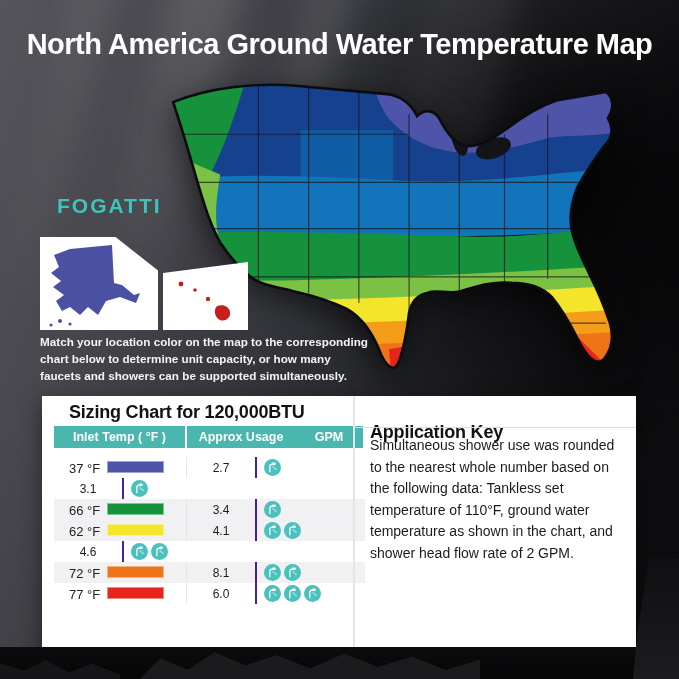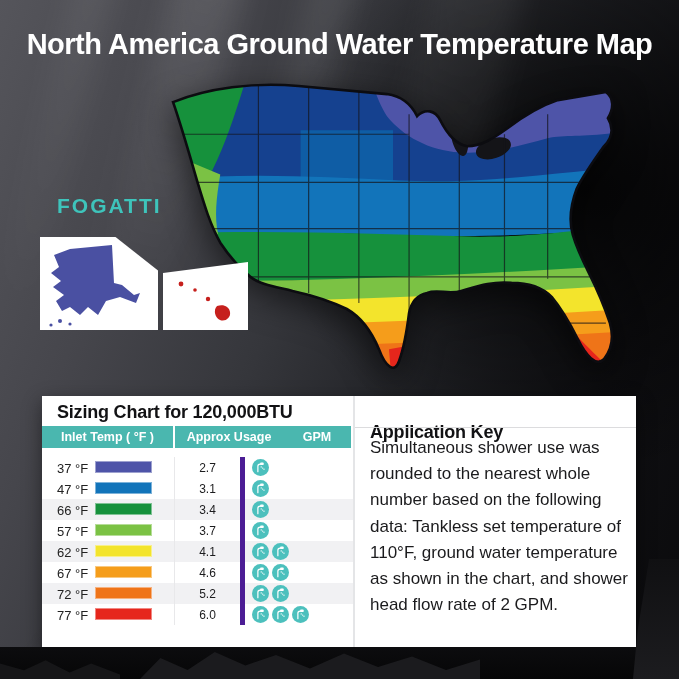--- a/index.html
+++ b/index.html
@@ -29,48 +29,48 @@
             clip-path:polygon(0 0,64% 0,100% 36%,100% 100%,0 100%);}
   .inset-hi{left:163px;top:262px;width:85px;height:68px;
             clip-path:polygon(0 16%,100% 0,100% 100%,0 100%);}
   .inset svg{width:100%;height:100%;display:block;}
 
   .intro{position:absolute;left:40px;top:333px;width:334px;color:#f3f3f3;
          font-size:11.7px;font-weight:700;line-height:1.46;}
 
   .panel{position:absolute;left:42px;top:396px;width:594px;height:251px;background:#fff;
          box-shadow:0 6px 18px rgba(0,0,0,.45);}
-  .left-sec{position:absolute;left:0;top:0;width:311px;height:100%;}
+  .left-sec{position:absolute;left:12px;top:0;width:311px;height:100%;}
   .right-sec{position:absolute;left:313px;top:0;right:0;height:100%;}
   .v-divider{position:absolute;left:311px;top:0;width:2px;height:100%;background:#e4e5e7;}
 
   .sec-title{position:absolute;top:6px;font-size:18px;font-weight:800;color:#121214;letter-spacing:-.2px;}
   .left-sec .sec-title{left:15px;}
   .right-sec .sec-title{left:15px;margin-top:20px;}
   .h-divider{position:absolute;left:0;top:31px;width:100%;height:1px;background:#dcdcde;}
 
   .thead{position:absolute;left:0;top:30px;width:100%;height:22px;background:#4AB7AF;display:flex;color:#fff;font-weight:700;font-size:12.5px;}
   .thead .hc{display:flex;align-items:center;justify-content:center;}
   .hc1{width:133px;border-right:2px solid #fff;box-sizing:border-box;}
   .hc2{width:70px;border-right:2px solid #fff;box-sizing:border-box;}
   .hc3{flex:1;}
 
   .tbody{position:absolute;left:0;top:61px;width:100%;}
   .trow{position:relative;height:21px;display:flex;background:#fff;}
   .trow.alt{background:#f1f1f3;}
   .trow .c1{width:133px;position:relative;border-right:1px solid #e8e8ea;box-sizing:border-box;}
   .trow .c2{width:70px;display:flex;align-items:center;justify-content:center;
-            border-right:5px solid #4c1d95;box-sizing:border-box;font-size:12px;color:#1c1c1e;}
+            border-right:2px solid #4c1d95;box-sizing:border-box;font-size:12px;color:#1c1c1e;}
   .trow .c3{flex:1;display:flex;align-items:center;gap:3px;padding-left:7px;}
   .temp{position:absolute;left:15px;top:4px;font-size:13px;color:#222;}
   .bar{position:absolute;left:53px;top:4px;width:57px;height:12px;border:1px solid rgba(255,255,255,.45);box-sizing:border-box;}
   .sh-ico{width:17px;height:17px;display:inline-block;}
   .sh-ico svg{display:block;width:17px;height:17px;}
 
-  .key-body{position:absolute;left:15px;top:39px;width:258px;font-size:17px;line-height:1.54;color:#1b1b1d;}
+  .key-body{position:absolute;left:15px;top:39px;width:258px;font-size:14px;line-height:1.54;color:#1b1b1d;}
 
   .rocks{position:absolute;left:0;bottom:0;width:100%;height:32px;background:linear-gradient(180deg,#0c0c0e,#060607);}
   .rock{position:absolute;bottom:0;}
   .rock-a{left:140px;width:340px;height:30px;background:#1b1b1e;
           clip-path:polygon(0 100%,6% 30%,14% 70%,22% 10%,31% 55%,40% 20%,50% 65%,60% 15%,70% 60%,80% 25%,90% 70%,100% 35%,100% 100%);}
   .rock-b{left:0;width:120px;height:22px;background:#161618;
           clip-path:polygon(0 100%,0 30%,20% 60%,38% 15%,58% 70%,76% 30%,100% 80%,100% 100%);}
   .rock-r{right:0;width:46px;height:120px;background:linear-gradient(180deg,#101012,#1c1c1f);
           clip-path:polygon(35% 0,100% 0,100% 100%,0 100%,10% 60%);}
 </style>
@@ -162,20 +162,21 @@
 
   <div class="inset inset-hi">
     <svg viewBox="0 0 85 68">
       <circle cx="18" cy="22" r="2.4" fill="#C6201D"></circle>
       <circle cx="32" cy="28" r="1.8" fill="#C6201D"></circle>
       <circle cx="45" cy="37" r="2.2" fill="#C6201D"></circle>
       <path fill="#C6201D" d="M54,44 C60,42 66,44 67,50 C68,56 62,60 57,58 C52,56 50,48 54,44 Z"></path>
     </svg>
   </div>
 
+  <div class="intro">Match your location color on the map to the corresponding chart below to determine unit capacity, or how many faucets and showers can be supported simultaneously.</div>
 
   <div class="panel">
     <div class="left-sec">
       <div class="sec-title">Sizing Chart for 120,000BTU</div>
       <div class="thead">
         <div class="hc hc1">Inlet Temp ( °F )</div>
         <div class="hc hc3">Approx Usage</div>
         <div class="hc hc2">GPM</div>
       </div>
       <div class="tbody">
@@ -192,24 +193,20 @@
 <path d="M8.3,18 V10.2 a3.1,3.1 0 0 1 3.1,-3.1 h1.2" stroke="#fff" stroke-width="1.7" fill="none" stroke-linecap="round"></path>
 <rect x="11.6" y="5" width="4.8" height="3.6" rx="0.9" fill="#fff"></rect>
 <circle cx="13" cy="11.2" r="0.95" fill="#fff"></circle>
                   <circle cx="15" cy="12.8" r="0.95" fill="#fff"></circle>
 <circle cx="16.9" cy="14.4" r="0.95" fill="#fff"></circle>
                 </svg>
               </span>
             </div>
           </div>
           <div class="trow">
-            <div class="c1">
-       <span class="temp">47 °F</span>
-       <span class="bar" style="background:#1274BA"></span>
-     </div>
      <div class="c2">3.1</div>
      <div class="c3">
               <span class="sh-ico">
 <svg viewBox="0 0 24 24">
                   <circle cx="12" cy="12" r="12" fill="#4CC0BD"></circle>
 <path d="M8.3,18 V10.2 a3.1,3.1 0 0 1 3.1,-3.1 h1.2" stroke="#fff" stroke-width="1.7" fill="none" stroke-linecap="round"></path>
 <rect x="11.6" y="5" width="4.8" height="3.6" rx="0.9" fill="#fff"></rect>
 <circle cx="13" cy="11.2" r="0.95" fill="#fff"></circle>
                   <circle cx="15" cy="12.8" r="0.95" fill="#fff"></circle>
 <circle cx="16.9" cy="14.4" r="0.95" fill="#fff"></circle>
@@ -229,39 +226,20 @@
                   <circle cx="12" cy="12" r="12" fill="#4CC0BD"></circle>
 <path d="M8.3,18 V10.2 a3.1,3.1 0 0 1 3.1,-3.1 h1.2" stroke="#fff" stroke-width="1.7" fill="none" stroke-linecap="round"></path>
 <rect x="11.6" y="5" width="4.8" height="3.6" rx="0.9" fill="#fff"></rect>
 <circle cx="13" cy="11.2" r="0.95" fill="#fff"></circle>
                   <circle cx="15" cy="12.8" r="0.95" fill="#fff"></circle>
 <circle cx="16.9" cy="14.4" r="0.95" fill="#fff"></circle>
                 </svg>
               </span>
             </div>
           </div>
-          <div class="trow">
-            <div class="c1">
-       <span class="temp">57 °F</span>
-       <span class="bar" style="background:#7BC244"></span>
-     </div>
-     <div class="c2">3.7</div>
-     <div class="c3">
-              <span class="sh-ico">
-<svg viewBox="0 0 24 24">
-                  <circle cx="12" cy="12" r="12" fill="#4CC0BD"></circle>
-<path d="M8.3,18 V10.2 a3.1,3.1 0 0 1 3.1,-3.1 h1.2" stroke="#fff" stroke-width="1.7" fill="none" stroke-linecap="round"></path>
-<rect x="11.6" y="5" width="4.8" height="3.6" rx="0.9" fill="#fff"></rect>
-<circle cx="13" cy="11.2" r="0.95" fill="#fff"></circle>
-                  <circle cx="15" cy="12.8" r="0.95" fill="#fff"></circle>
-<circle cx="16.9" cy="14.4" r="0.95" fill="#fff"></circle>
-                </svg>
-              </span>
-            </div>
-          </div>
           <div class="trow alt">
             <div class="c1">
        <span class="temp">62 °F</span>
        <span class="bar" style="background:#F3E42C"></span>
      </div>
      <div class="c2">4.1</div>
      <div class="c3">
               <span class="sh-ico">
 <svg viewBox="0 0 24 24">
                   <circle cx="12" cy="12" r="12" fill="#4CC0BD"></circle>
@@ -278,24 +256,20 @@
 <path d="M8.3,18 V10.2 a3.1,3.1 0 0 1 3.1,-3.1 h1.2" stroke="#fff" stroke-width="1.7" fill="none" stroke-linecap="round"></path>
 <rect x="11.6" y="5" width="4.8" height="3.6" rx="0.9" fill="#fff"></rect>
 <circle cx="13" cy="11.2" r="0.95" fill="#fff"></circle>
                   <circle cx="15" cy="12.8" r="0.95" fill="#fff"></circle>
 <circle cx="16.9" cy="14.4" r="0.95" fill="#fff"></circle>
                 </svg>
               </span>
             </div>
           </div>
           <div class="trow">
-            <div class="c1">
-       <span class="temp">67 °F</span>
-       <span class="bar" style="background:#F59D1B"></span>
-     </div>
      <div class="c2">4.6</div>
      <div class="c3">
               <span class="sh-ico">
 <svg viewBox="0 0 24 24">
                   <circle cx="12" cy="12" r="12" fill="#4CC0BD"></circle>
 <path d="M8.3,18 V10.2 a3.1,3.1 0 0 1 3.1,-3.1 h1.2" stroke="#fff" stroke-width="1.7" fill="none" stroke-linecap="round"></path>
 <rect x="11.6" y="5" width="4.8" height="3.6" rx="0.9" fill="#fff"></rect>
 <circle cx="13" cy="11.2" r="0.95" fill="#fff"></circle>
                   <circle cx="15" cy="12.8" r="0.95" fill="#fff"></circle>
 <circle cx="16.9" cy="14.4" r="0.95" fill="#fff"></circle>
@@ -311,21 +285,21 @@
 <circle cx="16.9" cy="14.4" r="0.95" fill="#fff"></circle>
                 </svg>
               </span>
             </div>
           </div>
           <div class="trow alt">
             <div class="c1">
        <span class="temp">72 °F</span>
        <span class="bar" style="background:#EF7418"></span>
      </div>
-     <div class="c2">5.2</div>
+     <div class="c2">8.1</div>
      <div class="c3">
               <span class="sh-ico">
 <svg viewBox="0 0 24 24">
                   <circle cx="12" cy="12" r="12" fill="#4CC0BD"></circle>
 <path d="M8.3,18 V10.2 a3.1,3.1 0 0 1 3.1,-3.1 h1.2" stroke="#fff" stroke-width="1.7" fill="none" stroke-linecap="round"></path>
 <rect x="11.6" y="5" width="4.8" height="3.6" rx="0.9" fill="#fff"></rect>
 <circle cx="13" cy="11.2" r="0.95" fill="#fff"></circle>
                   <circle cx="15" cy="12.8" r="0.95" fill="#fff"></circle>
 <circle cx="16.9" cy="14.4" r="0.95" fill="#fff"></circle>
                 </svg>

